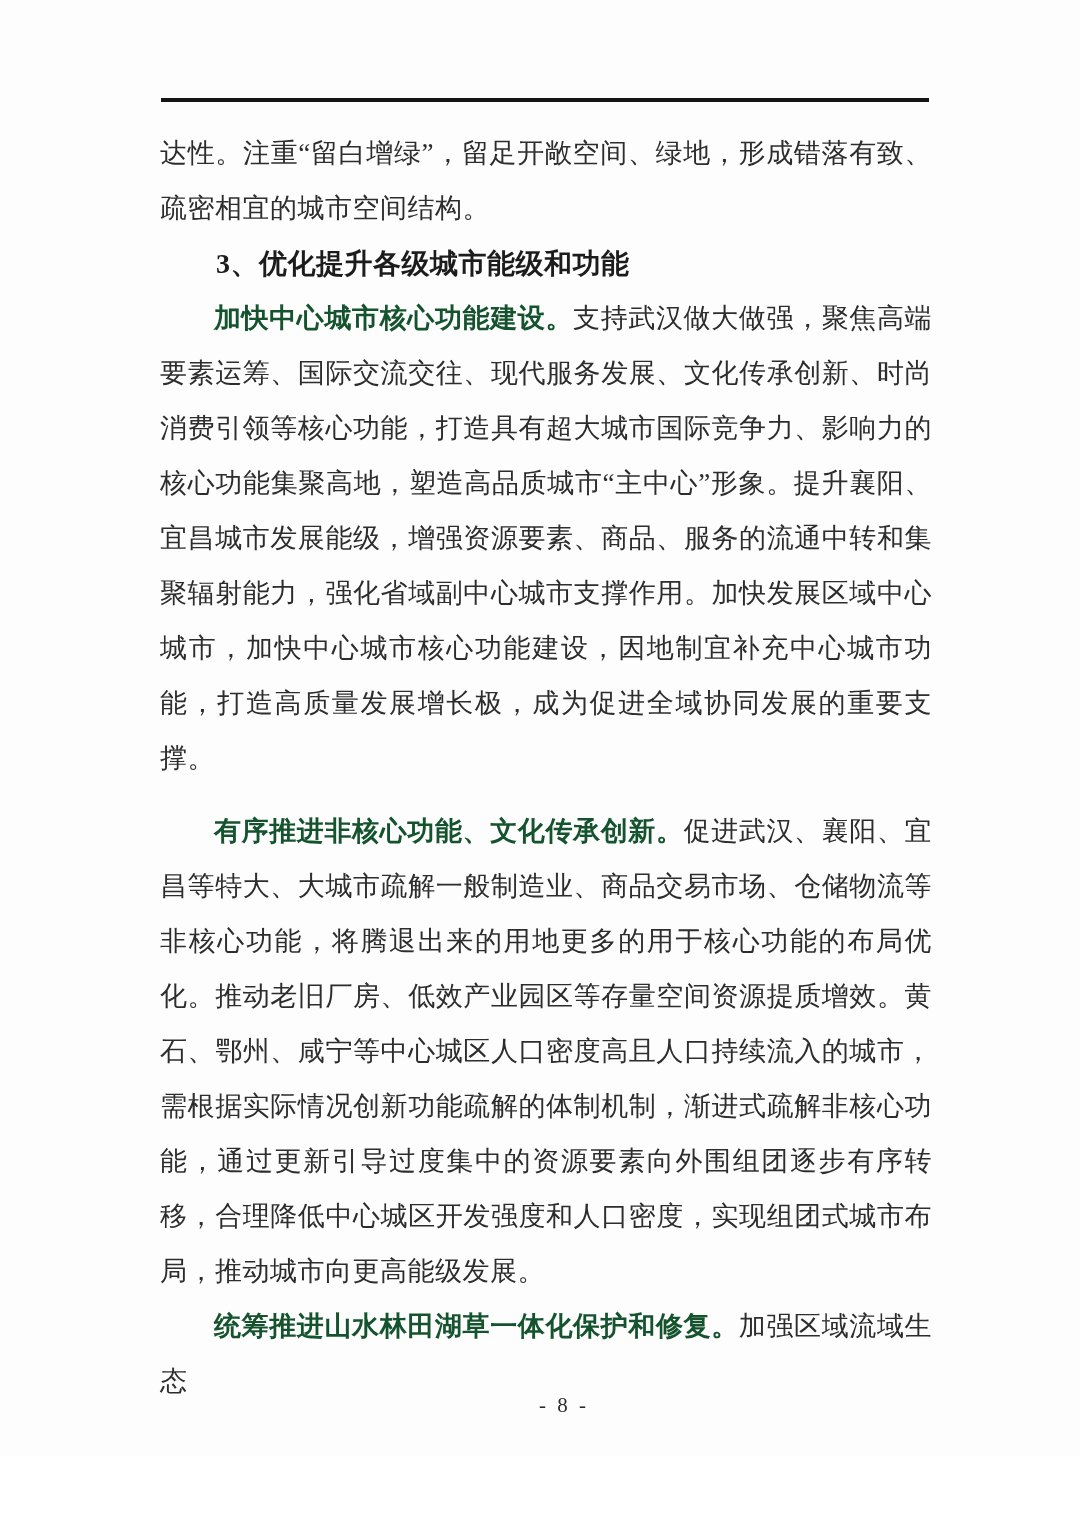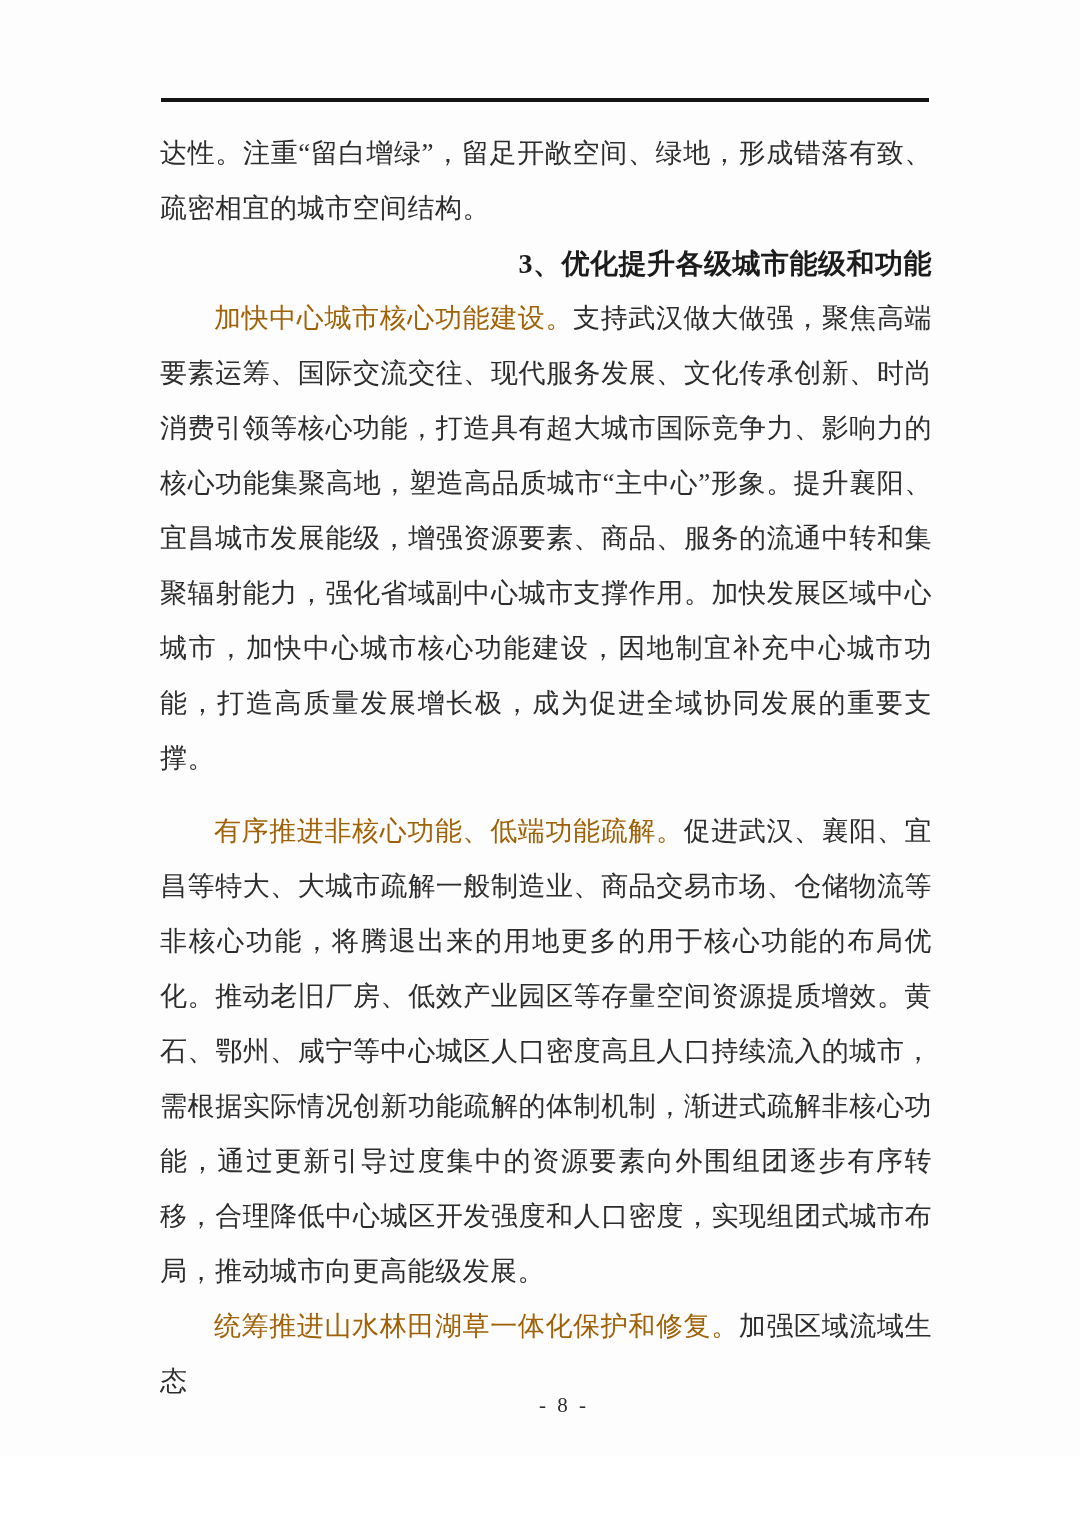--- a/index.html
+++ b/index.html
@@ -42,34 +42,34 @@
     margin: 0;
     padding: 0;
     font-size: 27px;
     line-height: 55px;
   }
   .content h2,
   .content h3 {
     font-weight: bold;
     color: #1c1c1c;
     font-size: 28px;
-    text-align: right;
+    text-align: left;
   }
   .indent {
     text-indent: 2em;
   }
   .indent-paren {
     text-indent: 1.55em;
   }
   .gap {
     margin-top: 18px !important;
   }
   .lead {
-    font-weight: normal;
-    color: #a16207;
+    font-weight: bold;
+    color: #14532d;
   }
   .page-number {
     position: absolute;
     top: 1393px;
     left: 0;
     width: 100%;
     text-align: center;
     font-size: 21px;
     letter-spacing: 3px;
     color: #2d2d2d;
@@ -83,21 +83,21 @@
   <div class="header-rule"></div>
 
   <div class="content">
 
     <p>达性。注重“留白增绿”，留足开敞空间、绿地，形成错落有致、疏密相宜的城市空间结构。</p>
 
     <h3 class="indent">3、优化提升各级城市能级和功能</h3>
 
     <p class="indent"><span class="lead">加快中心城市核心功能建设。</span><span>支持武汉做大做强，聚焦高端要素运筹、国际交流交往、现代服务发展、文化传承创新、时尚消费引领等核心功能，打造具有超大城市国际竞争力、影响力的核心功能集聚高地，塑造高品质城市“主中心”形象。提升襄阳、宜昌城市发展能级，增强资源要素、商品、服务的流通中转和集聚辐射能力，强化省域副中心城市支撑作用。加快发展区域中心城市，加快中心城市核心功能建设，因地制宜补充中心城市功能，打造高质量发展增长极，成为促进全域协同发展的重要支撑。</span></p>
 
-    <p class="indent gap"><span class="lead">有序推进非核心功能、低端功能疏解。</span><span>促进武汉、襄阳、宜昌等特大、大城市疏解一般制造业、商品交易市场、仓储物流等非核心功能，将腾退出来的用地更多的用于核心功能的布局优化。推动老旧厂房、低效产业园区等存量空间资源提质增效。黄石、鄂州、咸宁等中心城区人口密度高且人口持续流入的城市，需根据实际情况创新功能疏解的体制机制，渐进式疏解非核心功能，通过更新引导过度集中的资源要素向外围组团逐步有序转移，合理降低中心城区开发强度和人口密度，实现组团式城市布局，推动城市向更高能级发展。</span></p>
+    <p class="indent gap"><span class="lead">有序推进非核心功能、文化传承创新。</span><span>促进武汉、襄阳、宜昌等特大、大城市疏解一般制造业、商品交易市场、仓储物流等非核心功能，将腾退出来的用地更多的用于核心功能的布局优化。推动老旧厂房、低效产业园区等存量空间资源提质增效。黄石、鄂州、咸宁等中心城区人口密度高且人口持续流入的城市，需根据实际情况创新功能疏解的体制机制，渐进式疏解非核心功能，通过更新引导过度集中的资源要素向外围组团逐步有序转移，合理降低中心城区开发强度和人口密度，实现组团式城市布局，推动城市向更高能级发展。</span></p>
 
 
 
     <p class="indent"><span class="lead">统筹推进山水林田湖草一体化保护和修复。</span><span>加强区域流域生态</span></p>
 
   </div>
 
   <div class="page-number">- 8 -</div>
 
 </div>

